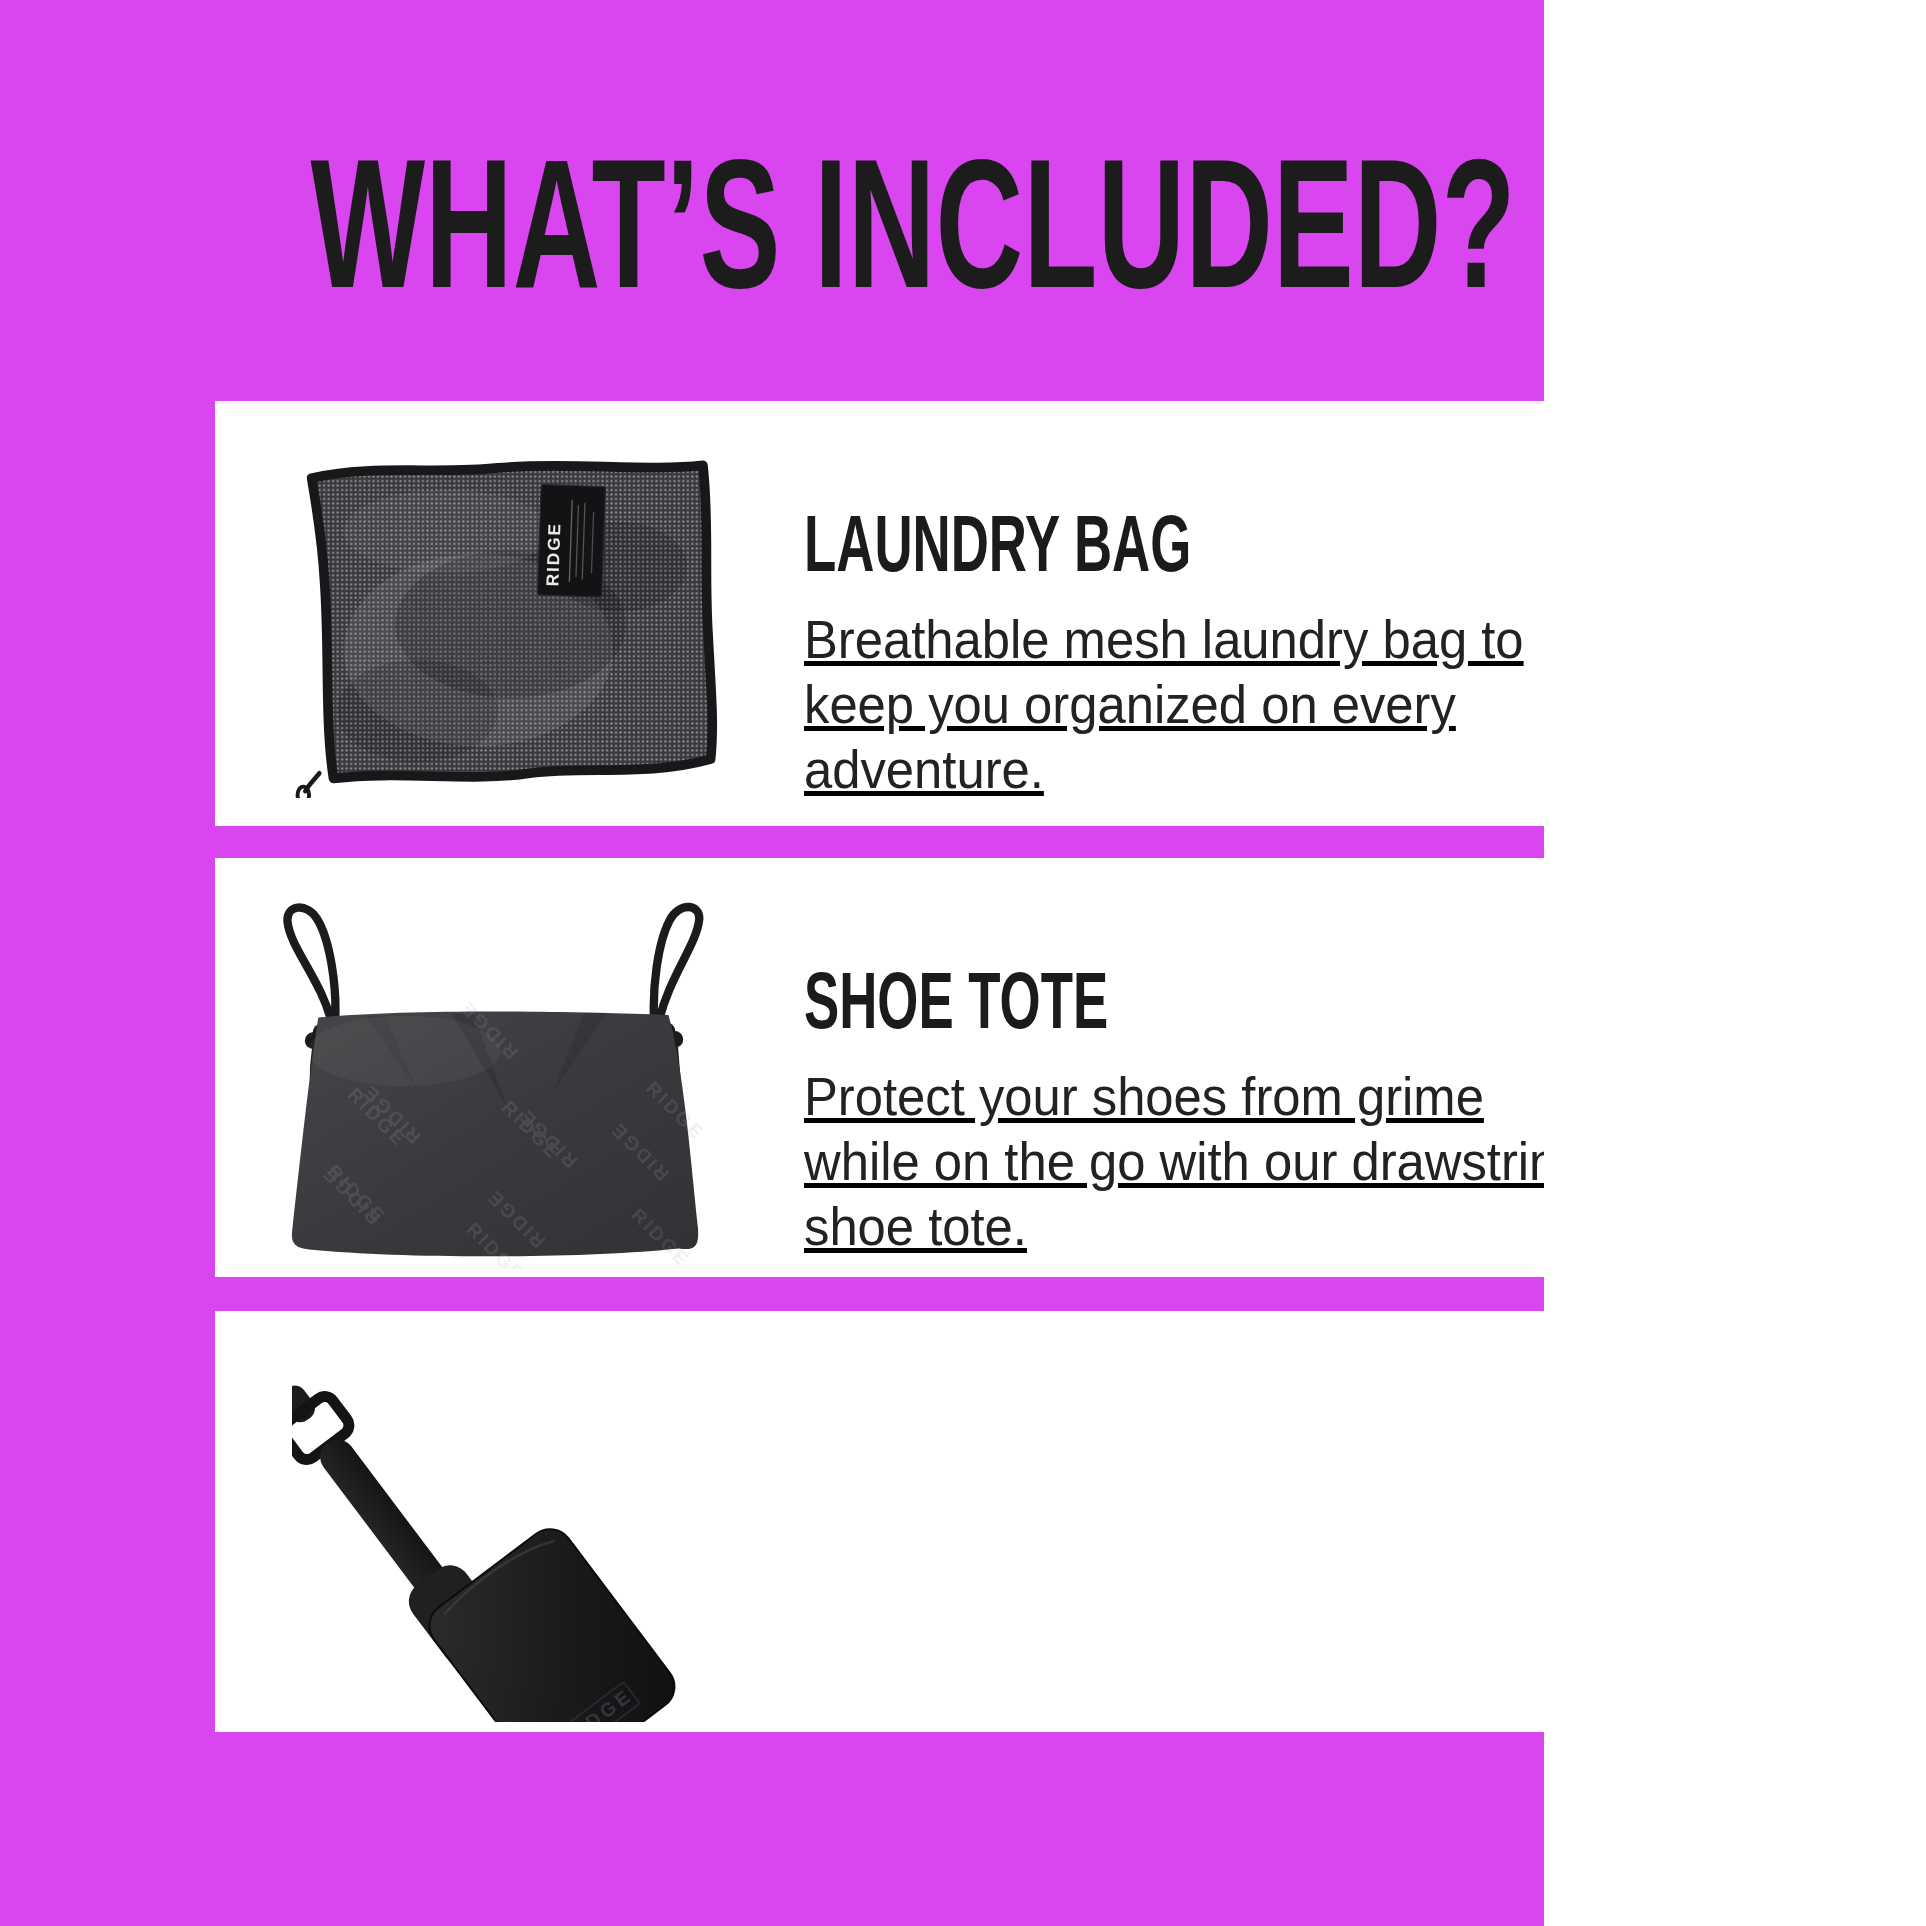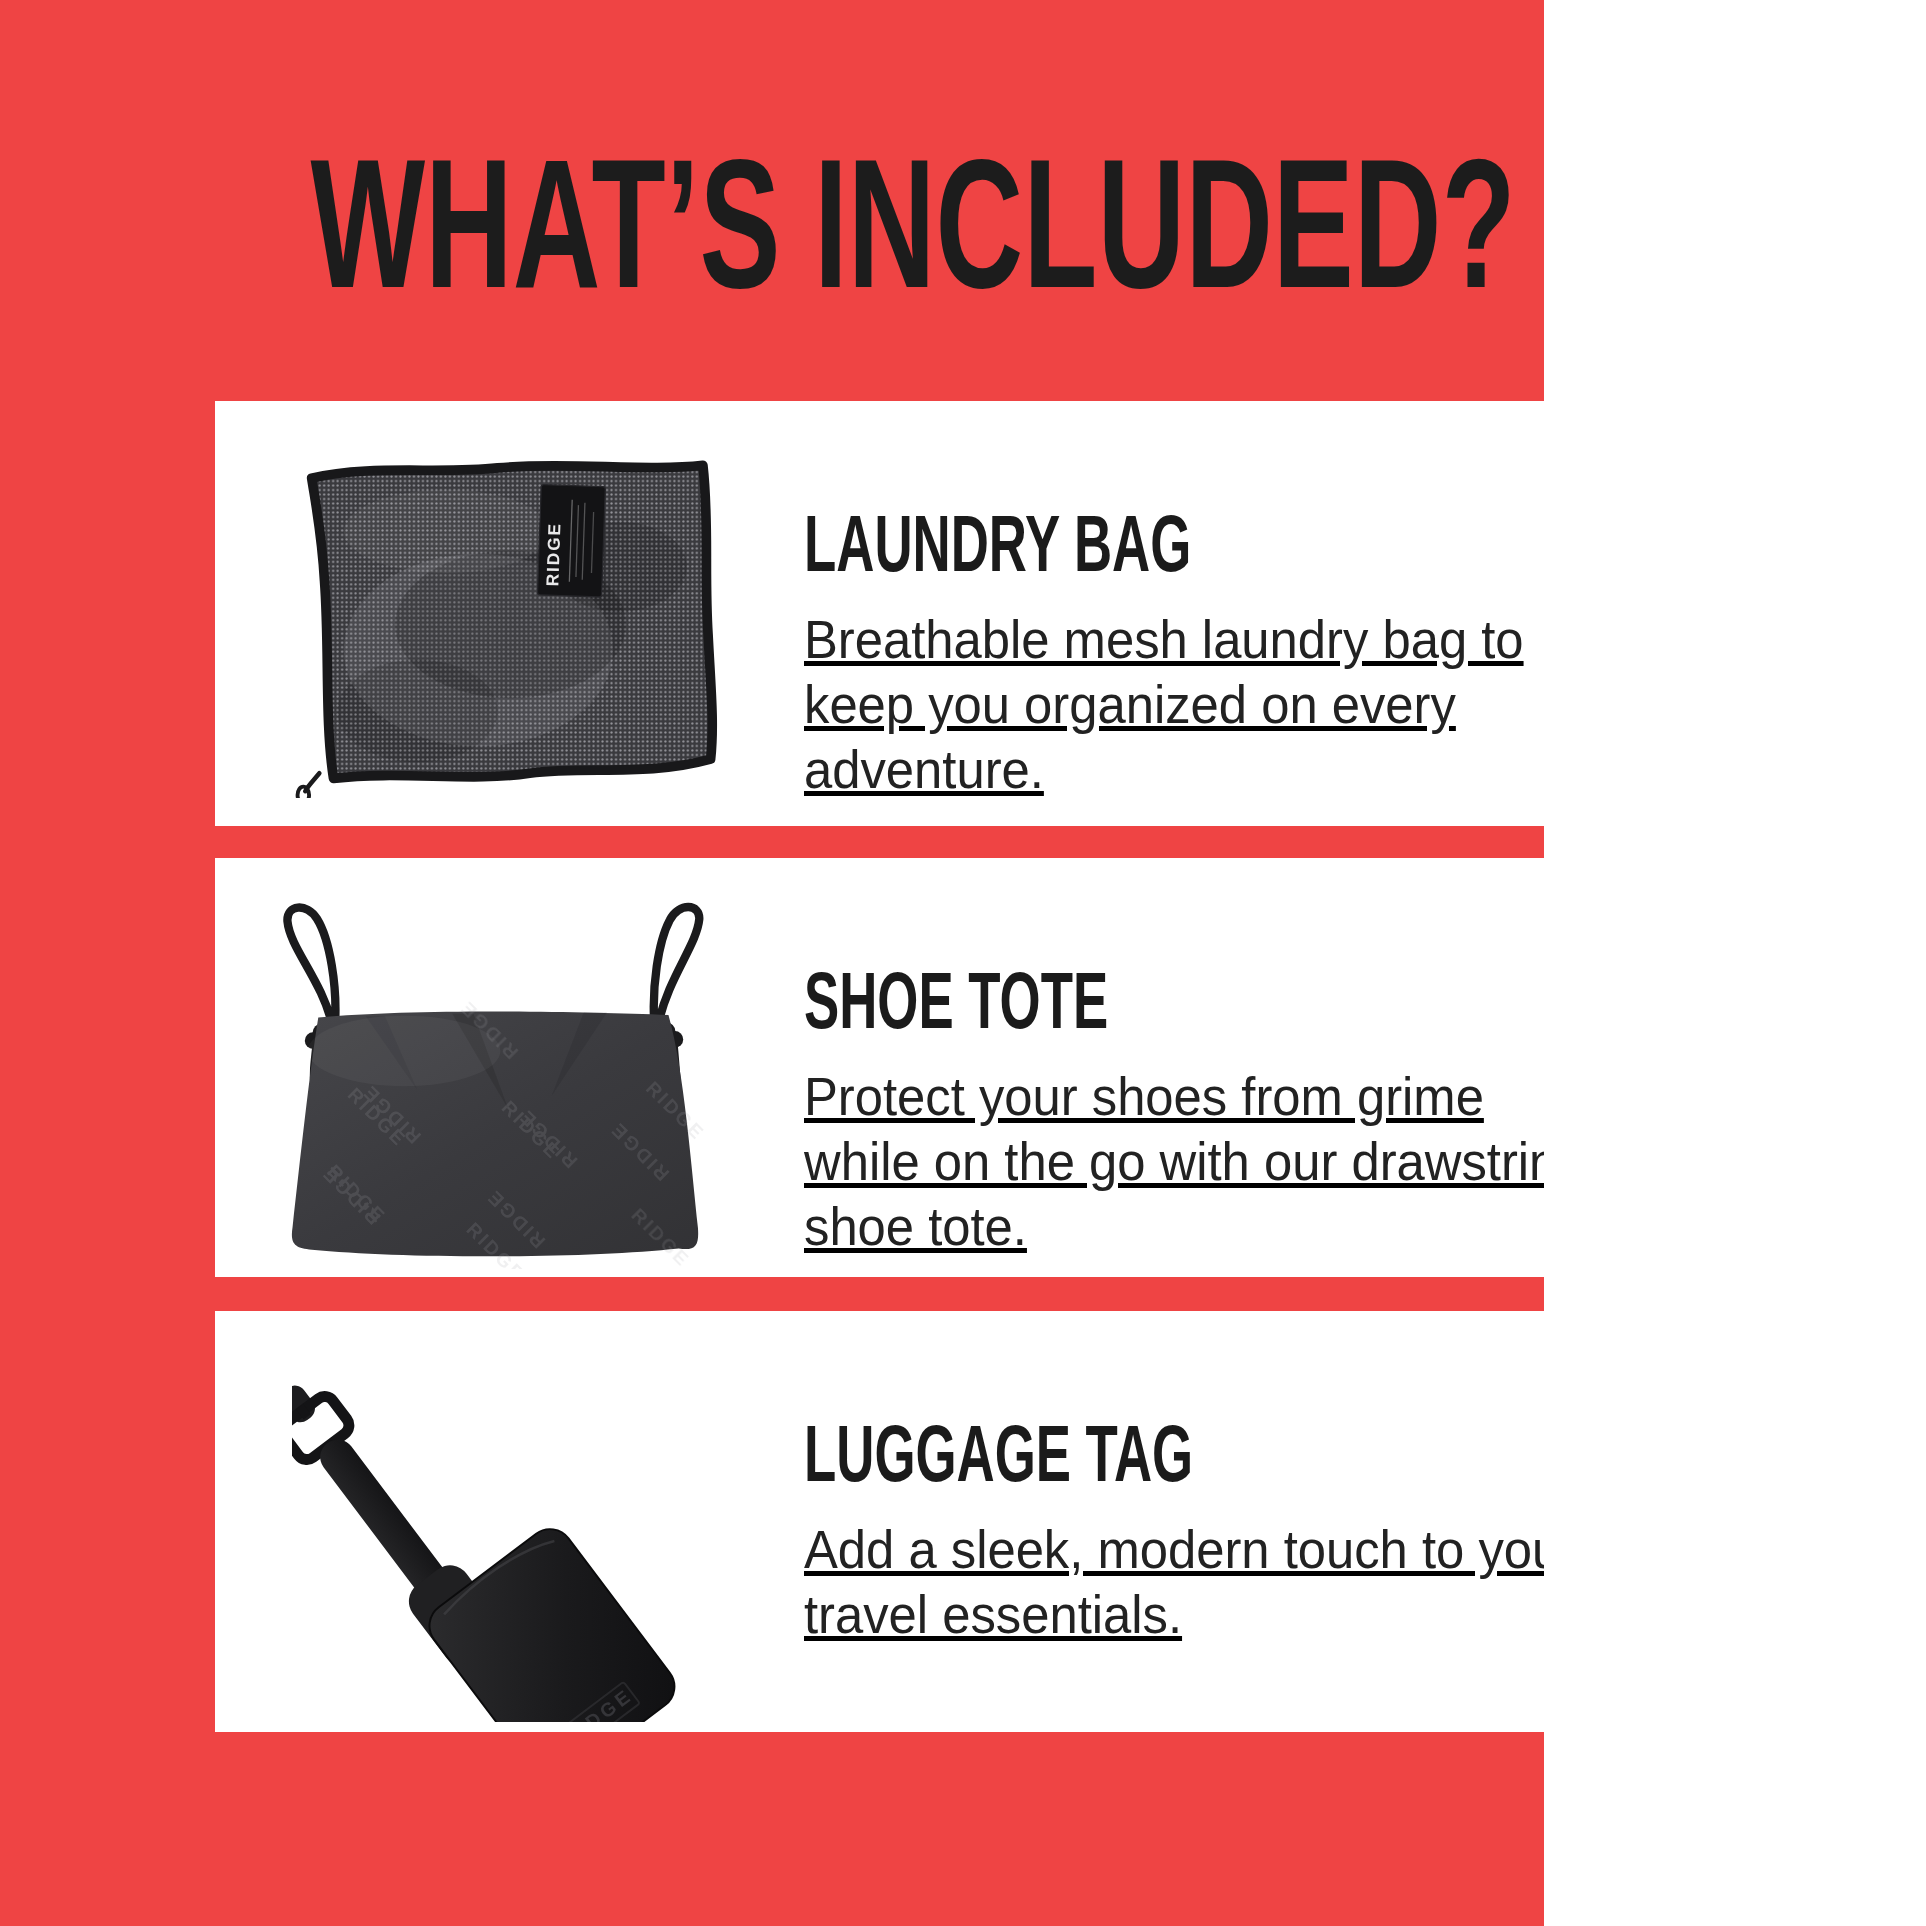--- a/index.html
+++ b/index.html
@@ -1,20 +1,20 @@
 <!DOCTYPE html>
 <html style="font-size:10.3px"><head>
 <meta charset="utf-8">
 <style>
   html,body{margin:0;padding:0;}
   body{font-family:"Liberation Sans","DejaVu Sans",sans-serif;}
   .page{
     position:relative;
     width:1544px;height:1926px;
-    background:#ef4444;
+    background:#d946ef;
     overflow:hidden;
   }
   .title-wrap{
     position:absolute;left:0;right:0;top:131px;
     text-align:center;
   }
   .title-wrap .stretch{
     display:inline-block;
     transform:scaleX(0.66);
     transform-origin:center top;
@@ -209,21 +209,16 @@
 
         <rect x="-132" y="-92" width="104" height="150" rx="32" fill="#202022"></rect>
 
         <rect x="-130" y="-44" width="262" height="334" rx="36" fill="url(#tagGrad)" stroke="#0b0b0c" stroke-width="3"></rect>
         <path d="M -94 -30 C -20 -44, 60 -40, 112 -18" stroke="#4a4a4e" stroke-width="4" fill="none" opacity="0.5"></path>
 
         <text x="2" y="252" text-anchor="middle" font-family="Liberation Sans, DejaVu Sans, sans-serif" font-size="30" font-weight="700" letter-spacing="6" fill="#39393d" opacity="0.9">RIDGE</text>
         <rect x="-62" y="222" width="128" height="42" rx="4" fill="none" stroke="#39393d" stroke-width="3" opacity="0.55"></rect>
       </g>
     </svg>
-    <div class="text-block">
-      <h2 class="card-heading">LUGGAGE TAG</h2>
-      <p class="card-desc">Add a sleek, modern touch to your
-travel essentials.</p>
-    </div>
   </div>
 
 </div>
 
 
 </body></html>

